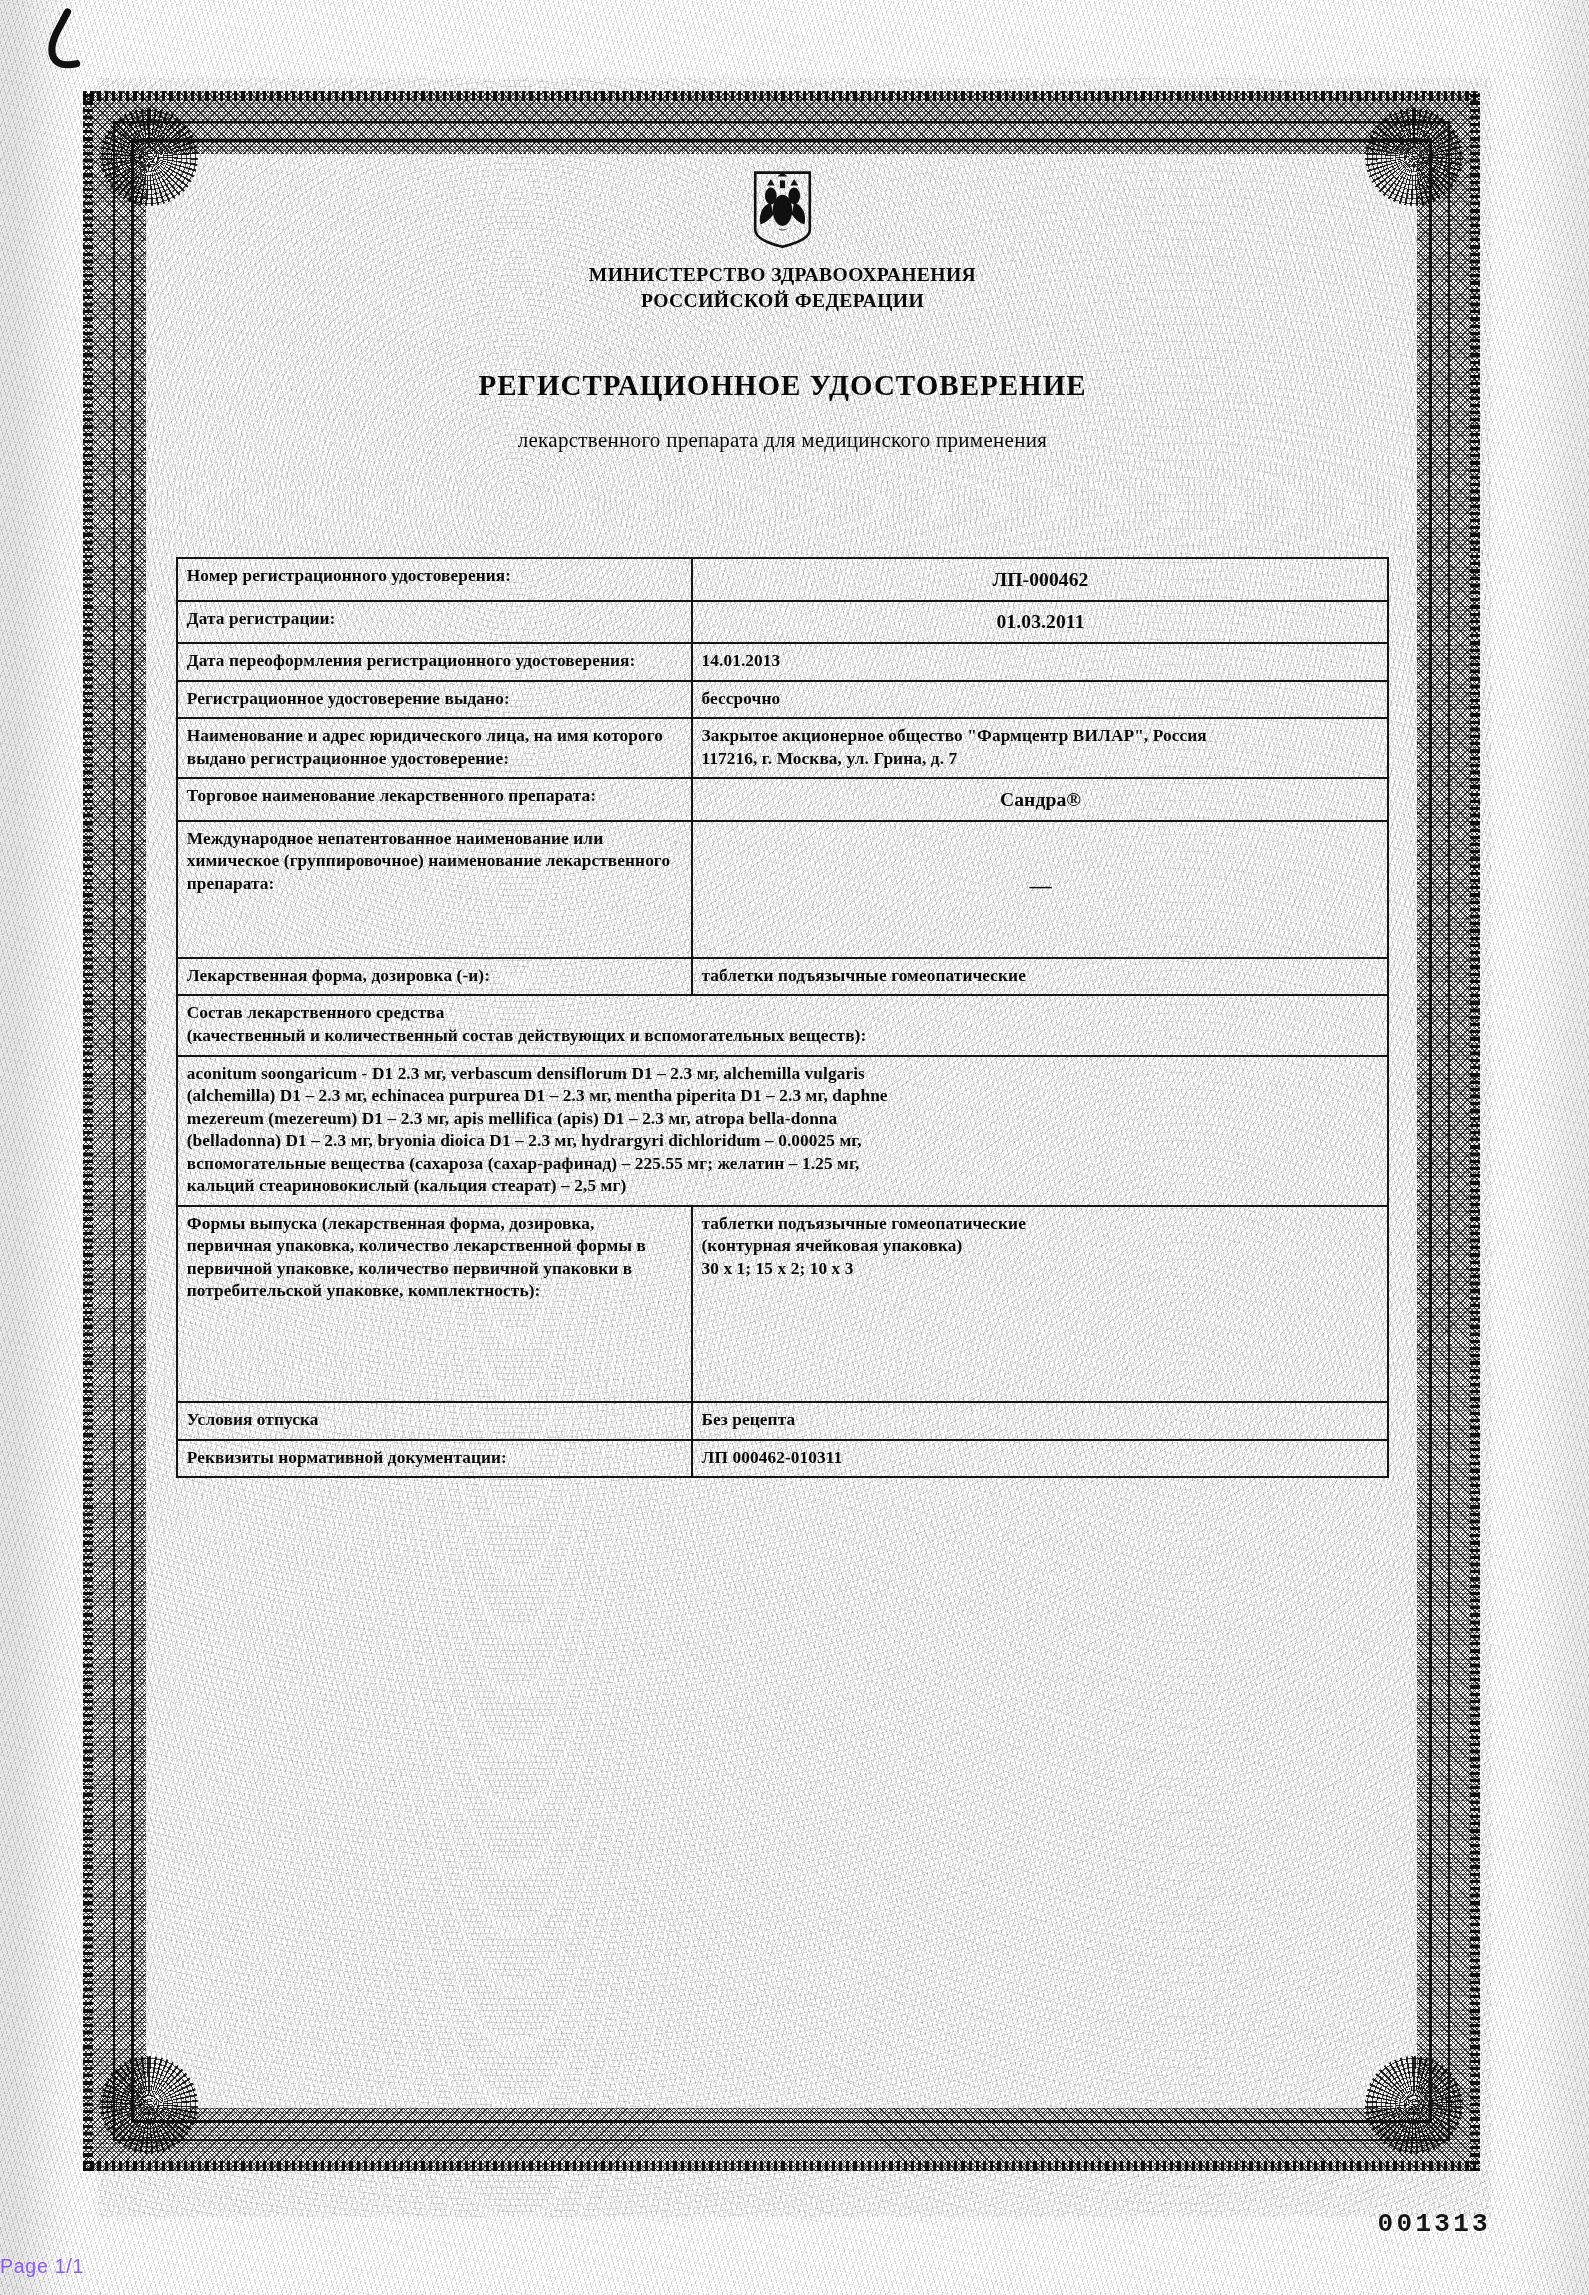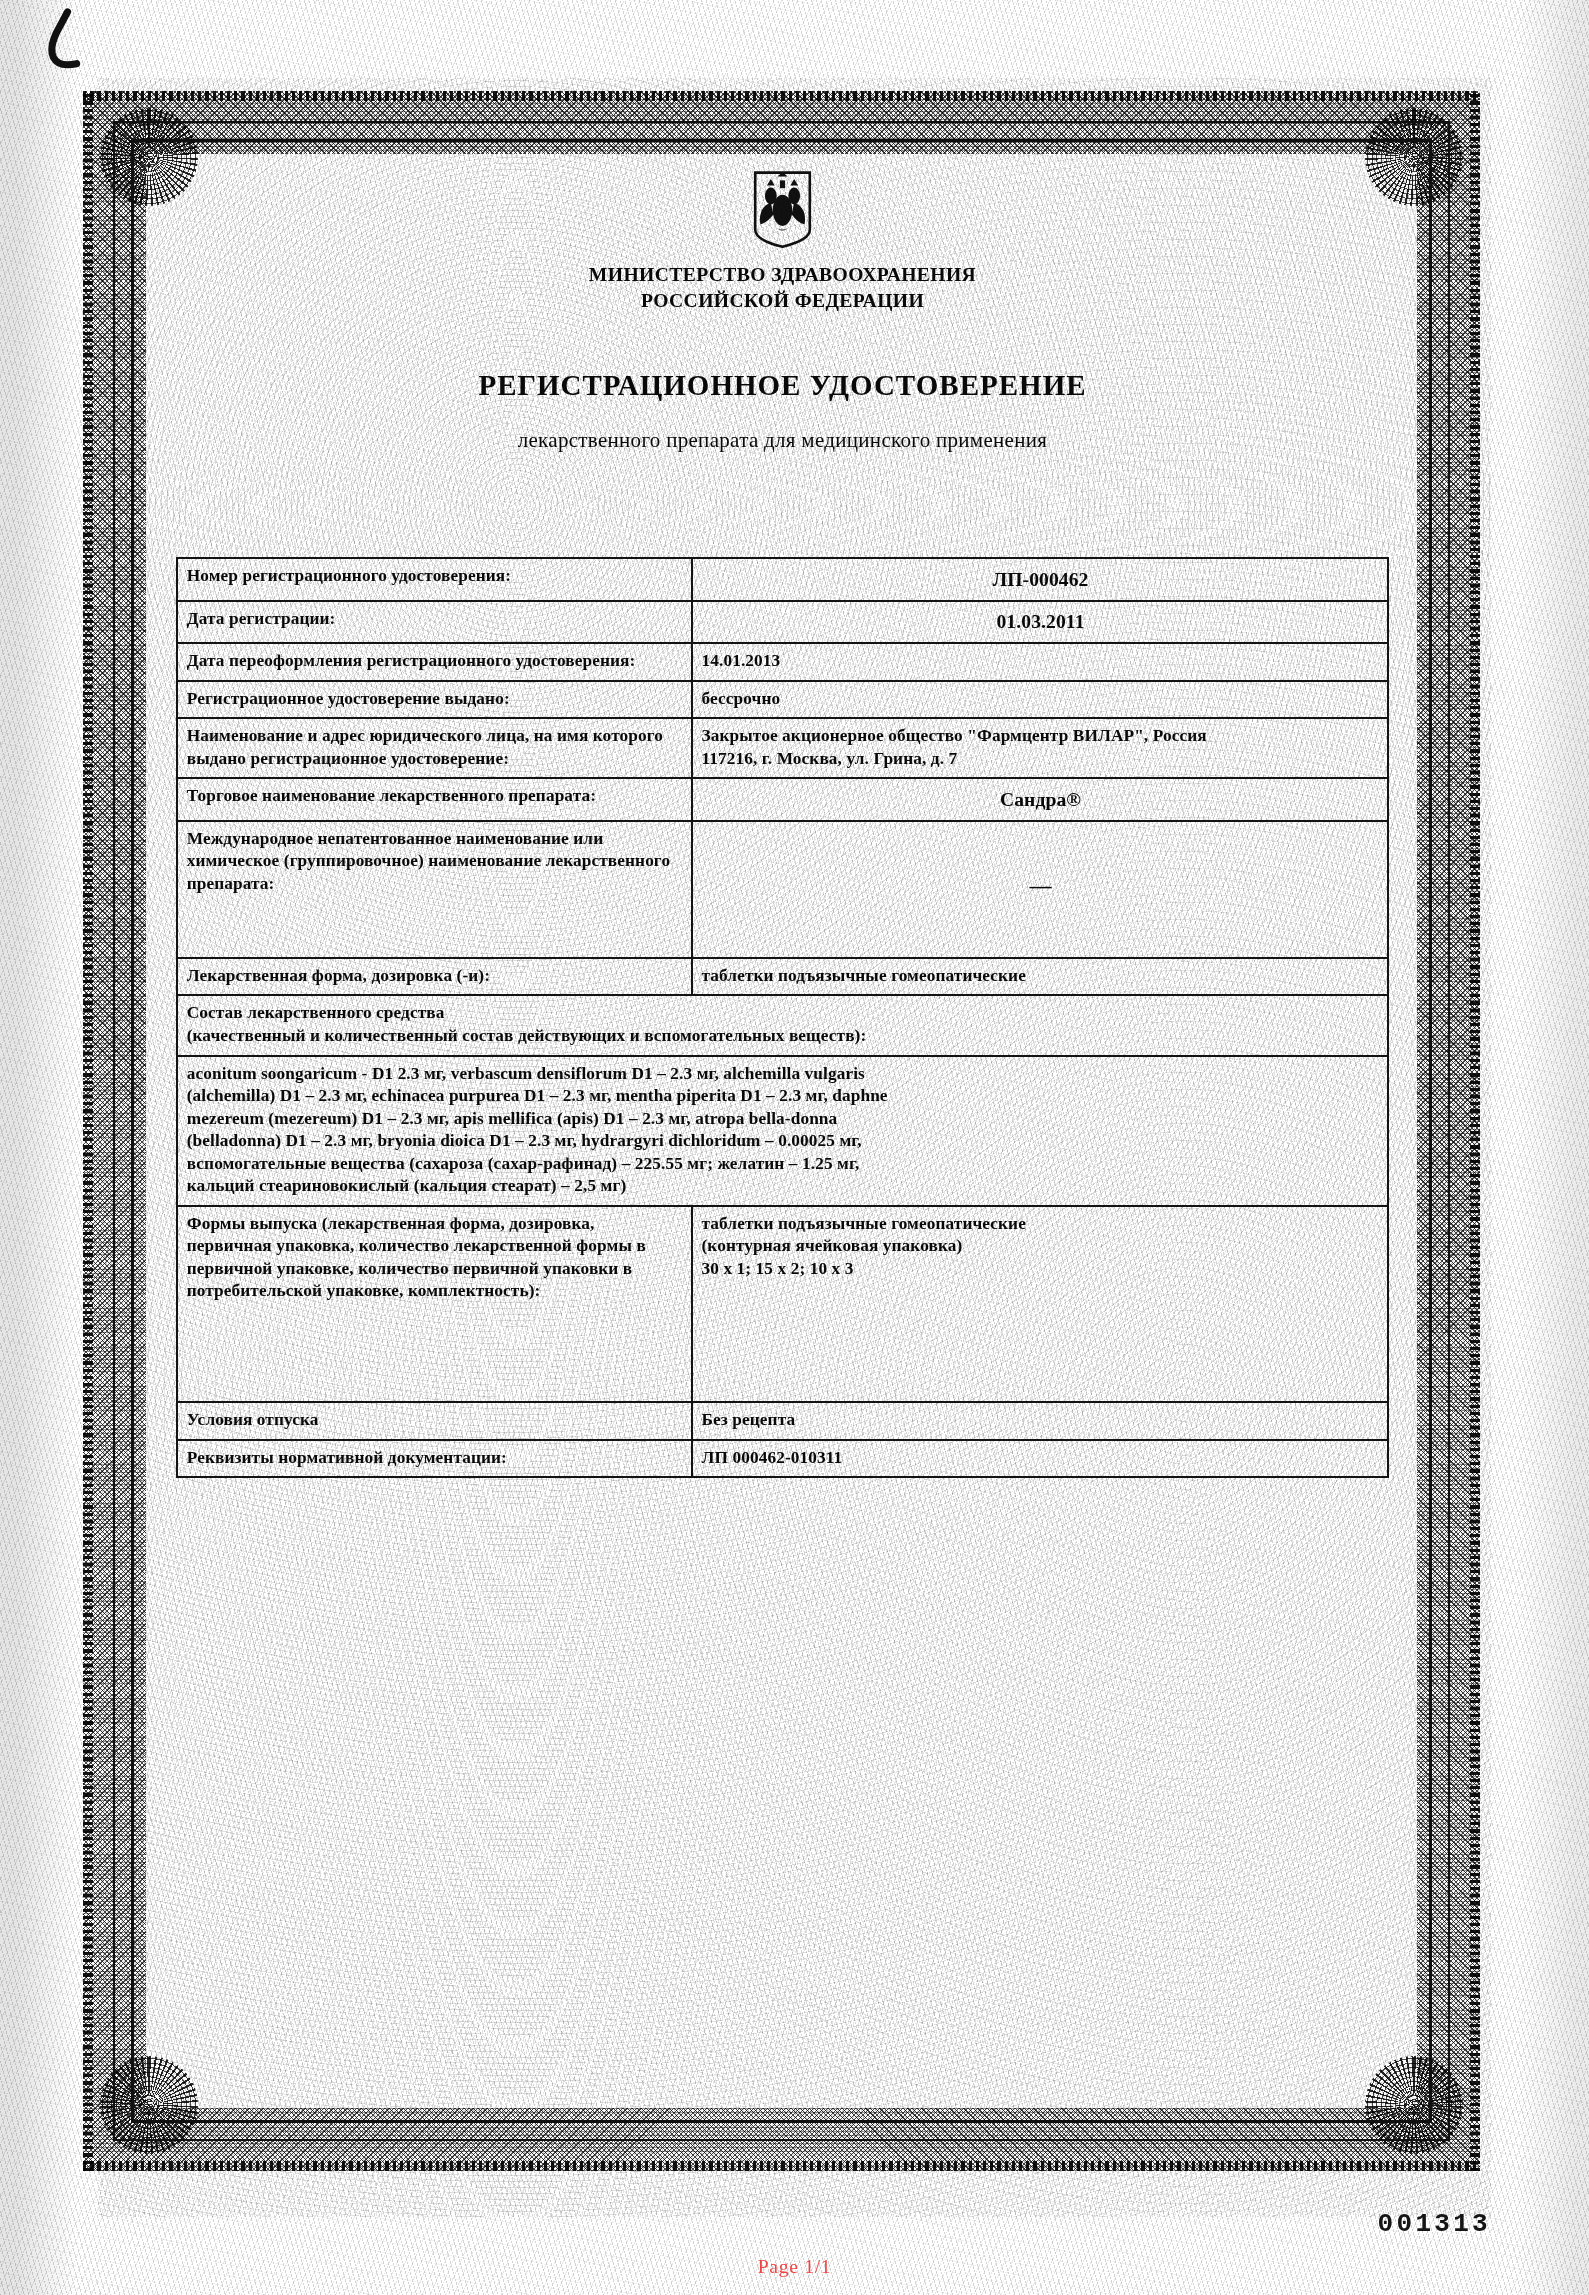--- a/index.html
+++ b/index.html
@@ -123,23 +123,23 @@
   .tall-forms{height:196px;}
 
   
   .serial{
     position:absolute;right:98px;bottom:56px;z-index:33;
     font-family:"Liberation Mono","DejaVu Sans Mono",monospace;
     font-size:26px;letter-spacing:3.3px;font-weight:700;color:#161616;
   }
 
   .page-footer{
-    position:absolute;left:0;right:0;bottom:17px;text-align:center;z-index:50;
-    font-family:Liberation Serif, serif;
-    font-size:19.6px;color:#ef4444;letter-spacing:0.7px;
+    position:absolute;left:0;right:0;bottom:17px;z-index:50;
+    font-family:Liberation Sans, sans-serif;
+    font-size:19.6px;color:#8b5cf6;letter-spacing:0.7px;
   }
 
   
   .vignette{
     position:absolute;inset:0;z-index:41;pointer-events:none;
     background:
       linear-gradient(90deg, rgba(0,0,0,.10) 0 17px, rgba(0,0,0,0) 78px),
       linear-gradient(270deg, rgba(0,0,0,.08) 0 13px, rgba(0,0,0,0) 72px);
   }
 </style>

